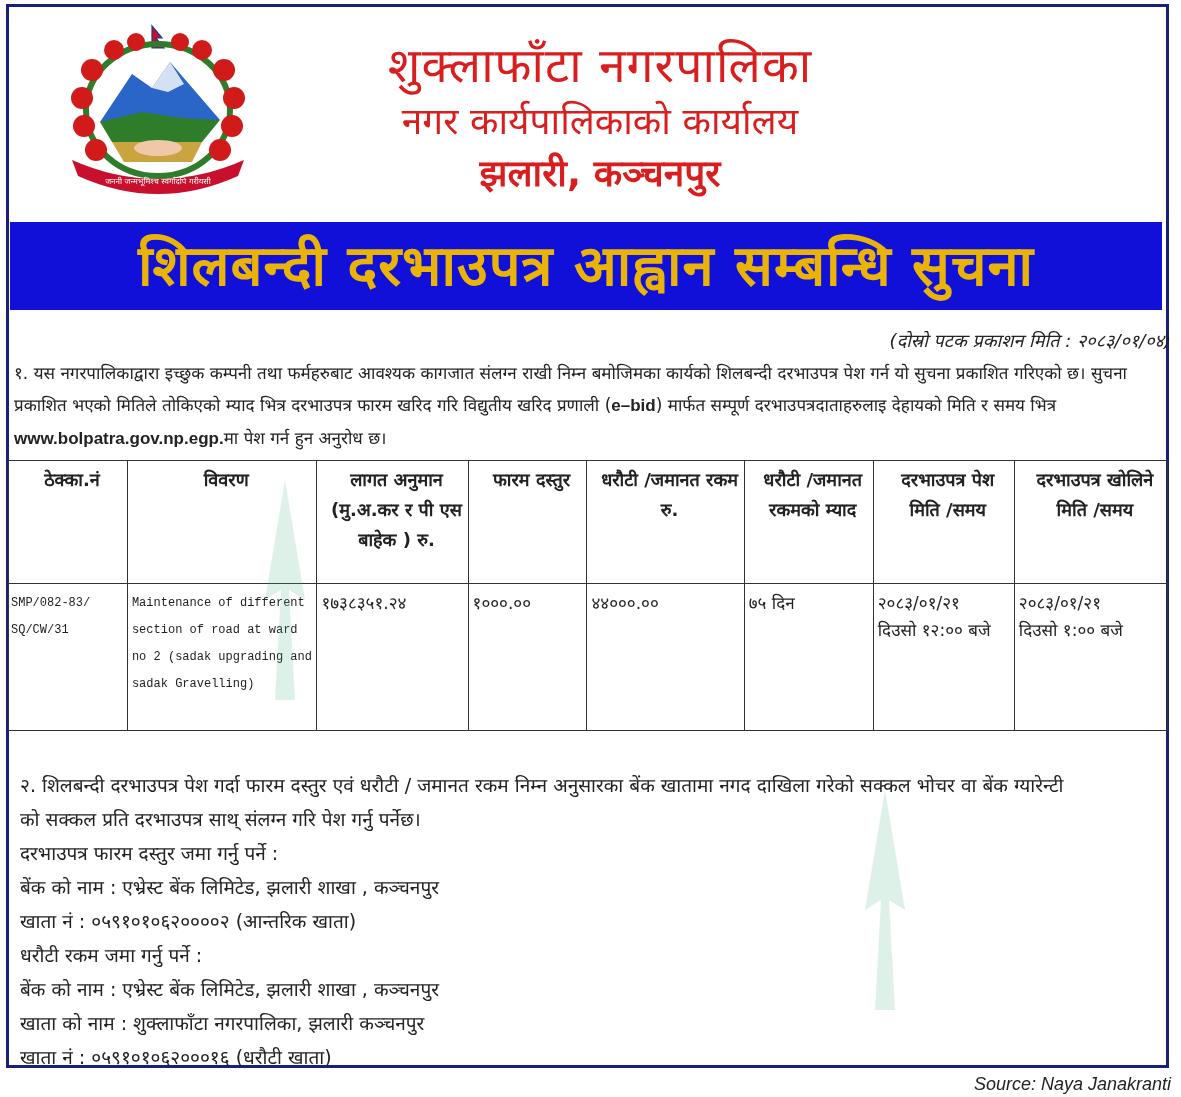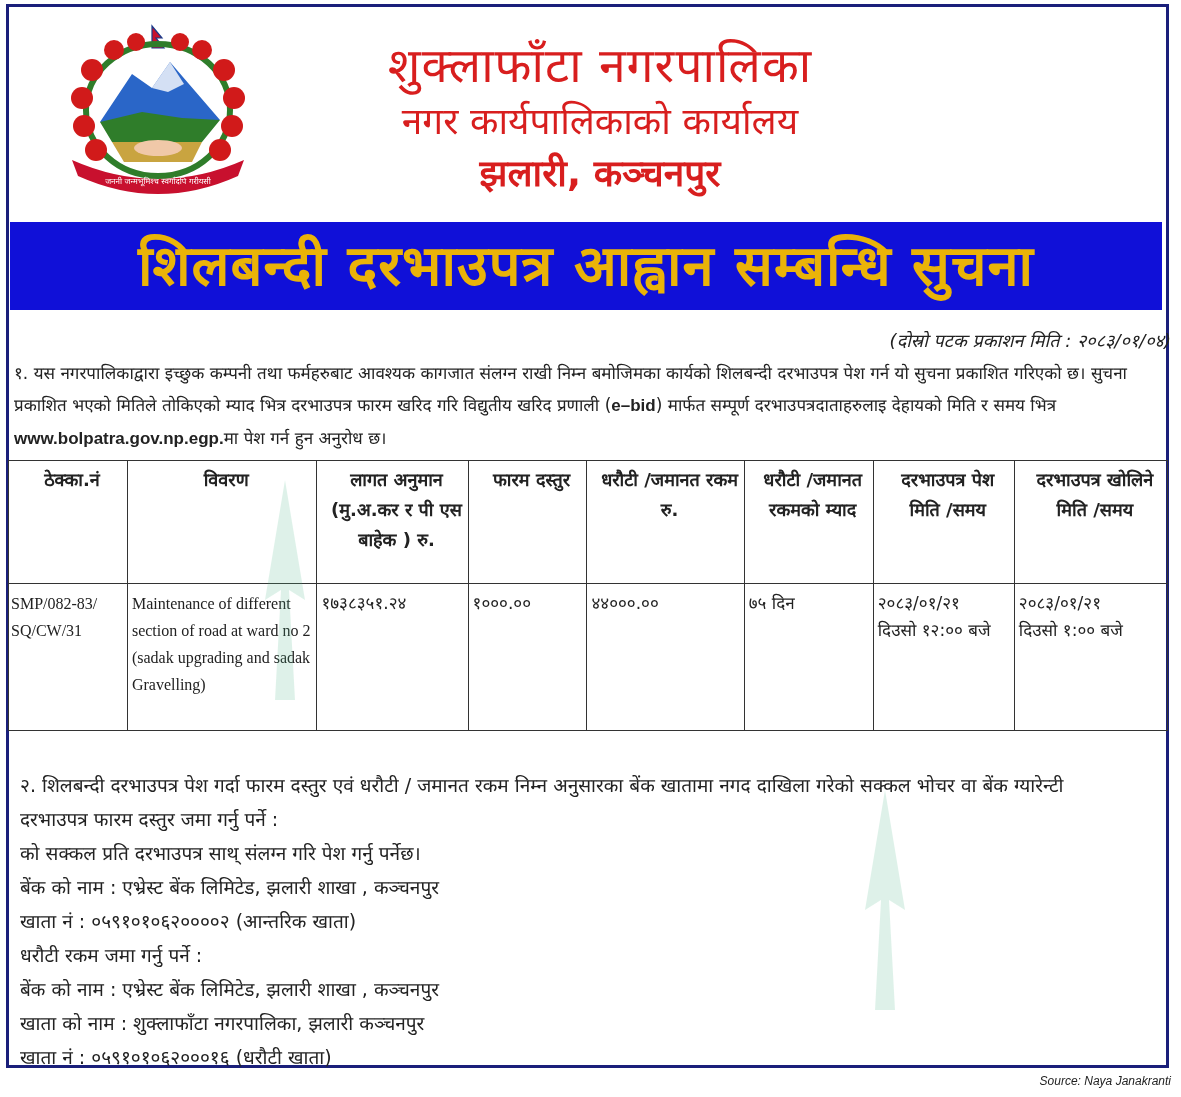--- a/index.html
+++ b/index.html
@@ -11,24 +11,24 @@
   .h2 { font-size:37px; line-height:52px; }
   .h3 { font-size:37px; line-height:52px;font-weight:bold; }
   .banner { position:absolute; left:10px; top:222px; width:1152px; height:88px; background:#1010d8; color:#eab308; font-weight:bold; font-size:56px; line-height:88px; text-align:center; letter-spacing:1px; }
   .pubdate { position:absolute; right:10px; top:328px; font-style:italic; font-size:18px; color:#222; }
   .para1 { position:absolute; left:14px; top:357px; width:1150px; font-size:17px; line-height:32px; }
   .para1 .url { font-family:"Liberation Sans", sans-serif; font-weight:bold; font-size:17px; }
   table.tender { position:absolute; left:8px; top:460px; width:1160px; border-collapse:collapse; font-size:17px; }
   table.tender th, table.tender td { border:1.5px solid #333; vertical-align:top; }
   table.tender th { font-weight:bold; text-align:center; height:118px; padding:4px 4px 0 12px; line-height:30px; font-size:18px; }
   table.tender td { height:134px; padding:6px 4px; line-height:27px; }
-  td.eng { font-family:Liberation Serif, serif; font-size:16px; }
+  td.eng { font-family:Liberation Mono, monospace; font-size:12px; }
   .para2 { position:absolute; left:20px; top:768px; width:1145px; font-size:19px; line-height:34px; }
   .para2 .line { white-space:nowrap; }
-  .source { position:absolute; right:10px; top:1074px; font-family:"Liberation Sans", sans-serif; font-style:italic; font-size:12px; color:#222; }
+  .source { position:absolute; right:10px; top:1074px; font-family:"Liberation Sans", sans-serif; font-style:italic; font-size:18px; color:#222; }
   .wm { position:absolute; pointer-events:none; opacity:.18; }
 </style>
 </head>
 <body>
 
 <div class="frame"></div>
 
 <svg class="emblem" viewBox="0 0 212 176">
   <polygon points="100,4 100,26 112,26 104,16 110,16" fill="#c8102e" stroke="#1a3a8a" stroke-width="1.2"></polygon>
   <ellipse cx="106" cy="88" rx="72" ry="66" fill="none" stroke="#2f7d2a" stroke-width="6"></ellipse>
@@ -107,22 +107,22 @@
       <td>
         <div>२०८३/०१/२१</div>
         <div>दिउसो १:०० बजे</div>
       </td>
     </tr>
   </tbody>
 </table>
 
 <div class="para2">
   <div class="line">२. शिलबन्दी दरभाउपत्र पेश गर्दा फारम दस्तुर एवं धरौटी / जमानत रकम निम्न अनुसारका बेंक खातामा नगद दाखिला गरेको सक्कल भोचर वा बेंक ग्यारेन्टी</div>
+  <div class="line">को सक्कल प्रति दरभाउपत्र साथ् संलग्न गरि पेश गर्नु पर्नेछ।</div>
   <div class="line">दरभाउपत्र फारम दस्तुर जमा गर्नु पर्ने :</div>
-  <div class="line">को सक्कल प्रति दरभाउपत्र साथ् संलग्न गरि पेश गर्नु पर्नेछ।</div>
   <div class="line">बेंक को नाम : एभ्रेस्ट बेंक लिमिटेड, झलारी शाखा , कञ्चनपुर</div>
   <div class="line">खाता नं : ०५९१०१०६२००००२ (आन्तरिक खाता)</div>
   <div class="line">धरौटी रकम जमा गर्नु पर्ने :</div>
   <div class="line">बेंक को नाम : एभ्रेस्ट बेंक लिमिटेड, झलारी शाखा , कञ्चनपुर</div>
   <div class="line">खाता को नाम : शुक्लाफाँटा नगरपालिका, झलारी कञ्चनपुर</div>
   <div class="line">खाता नं : ०५९१०१०६२०००१६ (धरौटी खाता)</div>
 </div>
 
 <svg class="wm" style="left:265px;top:480px;width:40px;height:220px" viewBox="0 0 40 220">
     <polygon points="20,0 40,120 24,110 30,220 10,220 16,110 0,120" fill="#4fb88a"></polygon>

